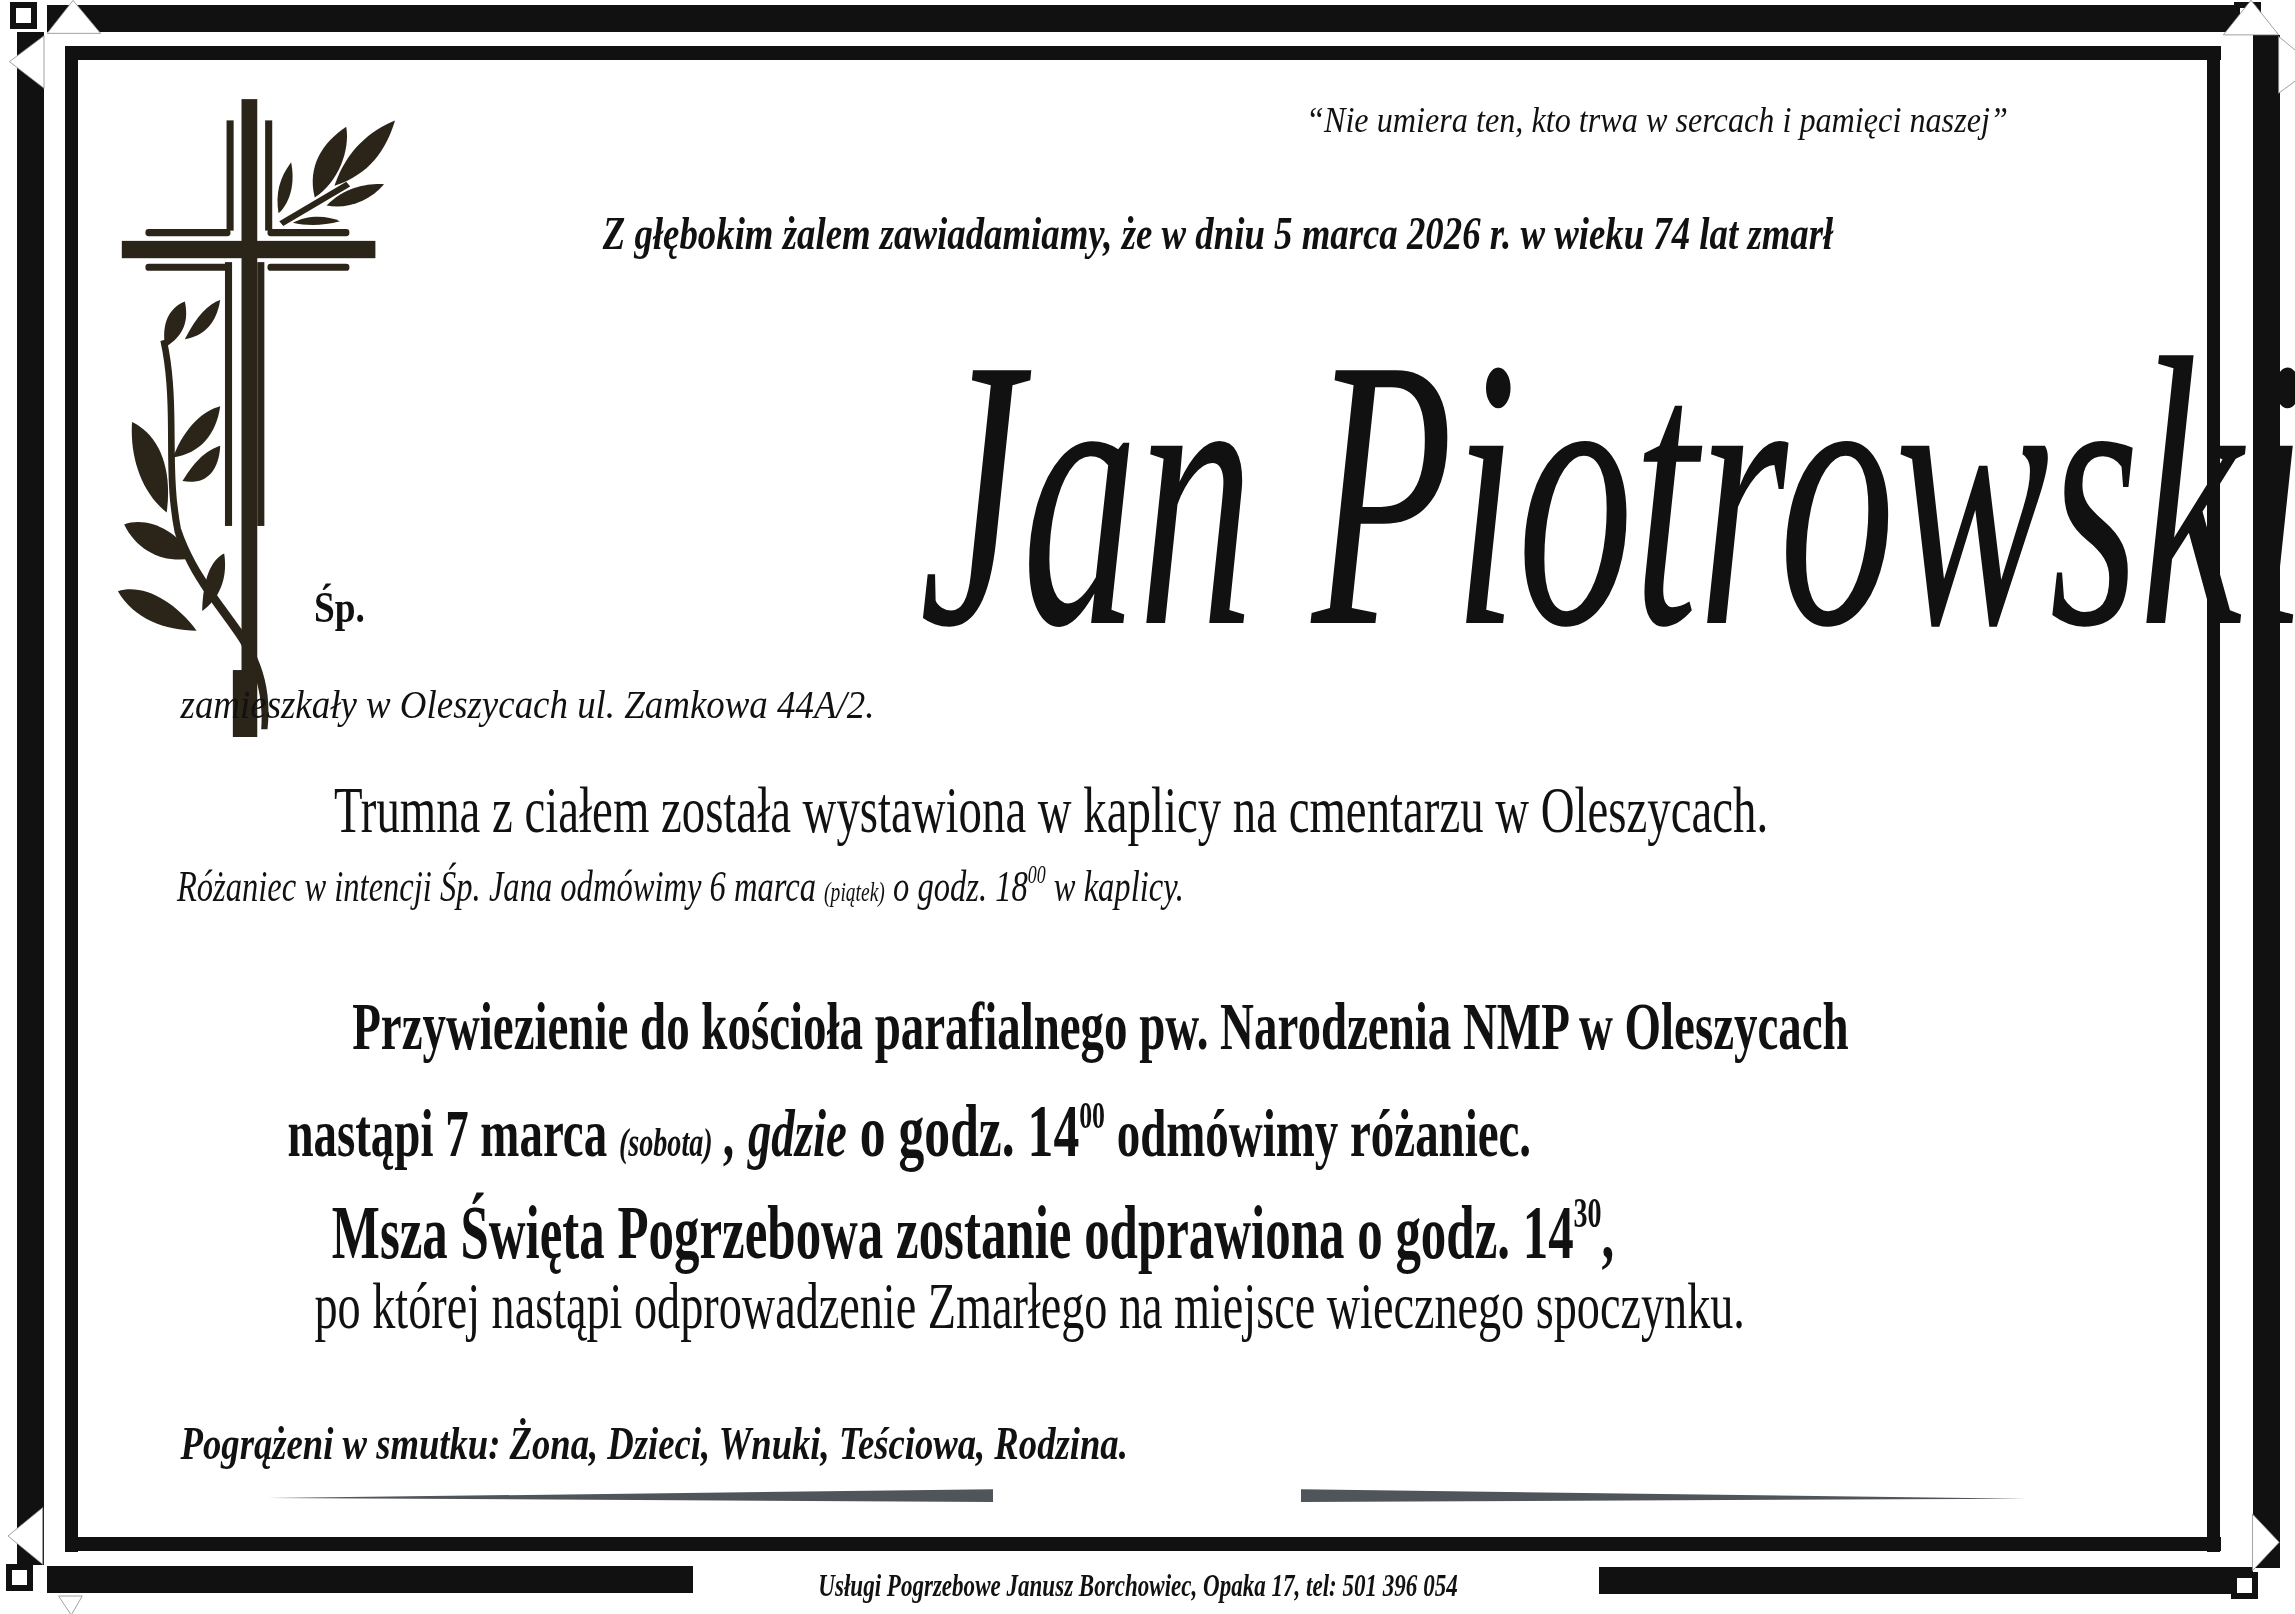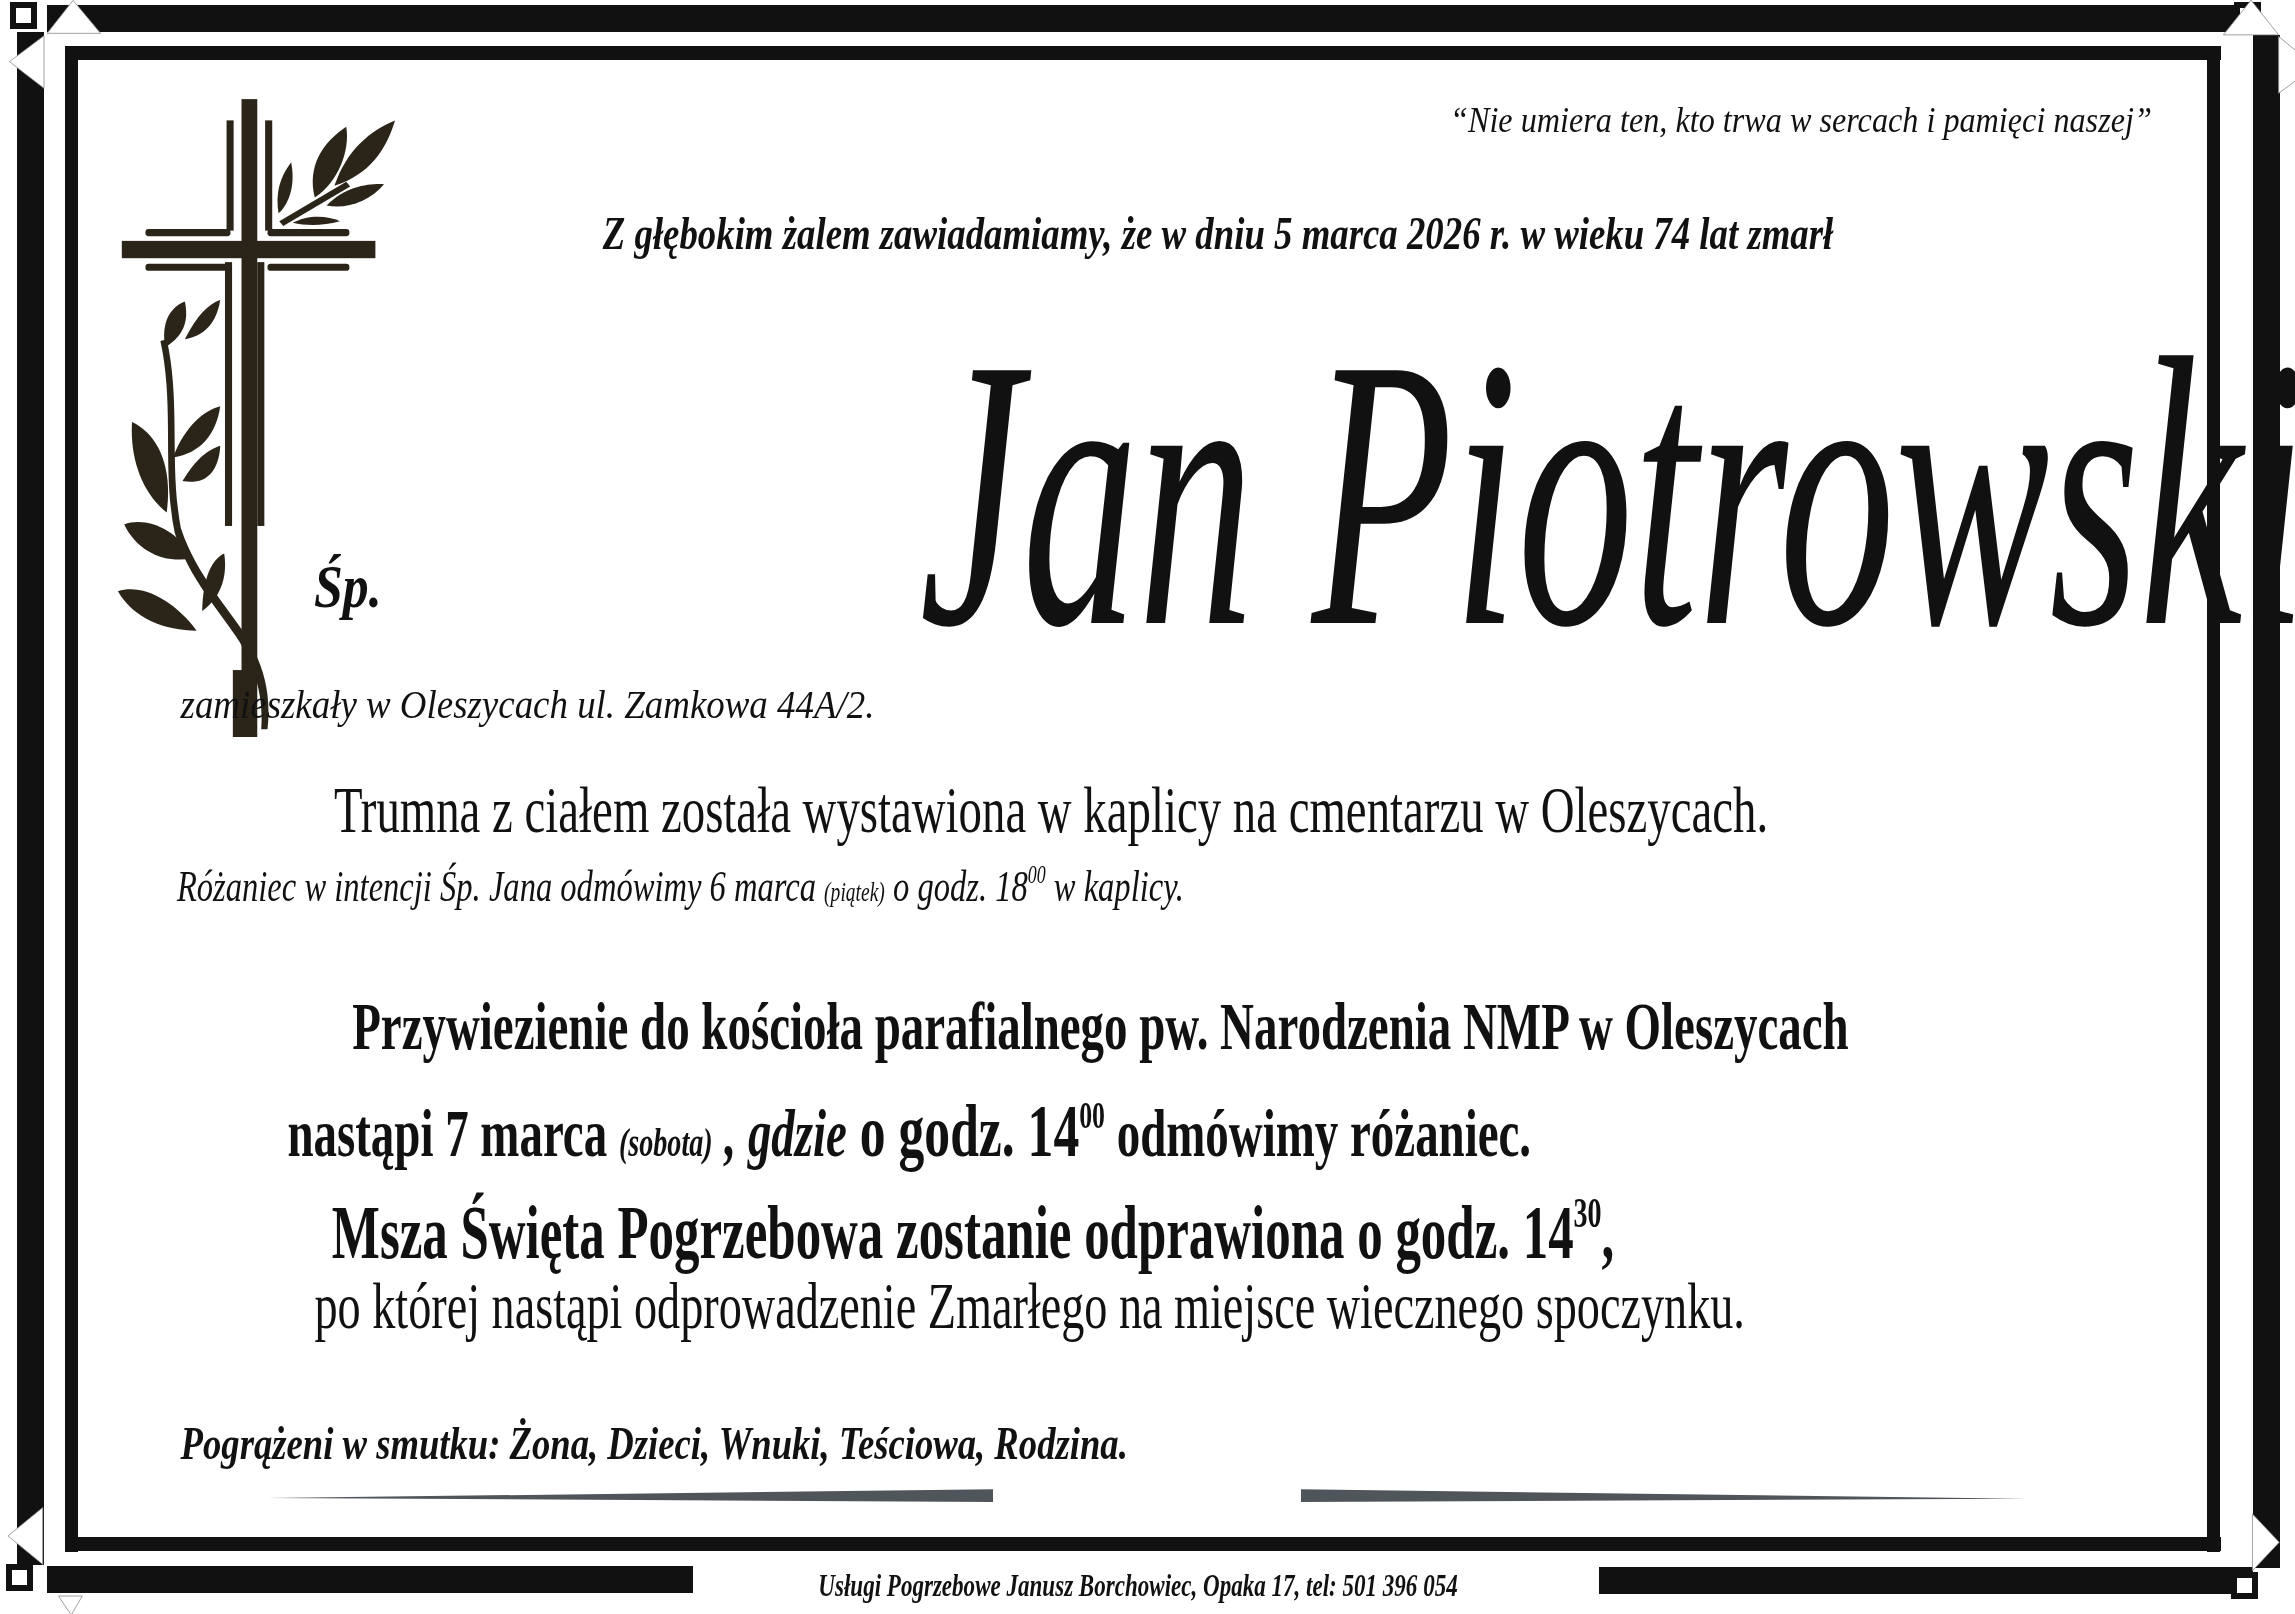--- a/index.html
+++ b/index.html
@@ -84,29 +84,29 @@
     <path d="M80,470 C95,430 120,410 140,405 C135,440 115,465 80,470 Z"></path>
     <path d="M18,555 C45,545 85,560 105,598 C70,605 35,590 18,555 Z"></path>
     <path d="M92,500 C110,470 125,460 140,455 C138,490 120,505 92,500 Z"></path>
     <path d="M10,640 C40,630 80,650 110,690 C70,690 30,675 10,640 Z"></path>
     <path d="M117,665 C118,625 128,600 145,592 C150,625 138,650 117,665 Z"></path>
 
     <rect x="156" y="740" width="19" height="85"></rect>
   </g>
 </svg>
 
-<div class="abs" style="left:1245px; top:101px; width:907px; text-align:right; font-style:italic; font-size:35px; white-space:nowrap;">
+<div class="abs" style="left:1245px; top:101px; width:907px; text-align:left; font-style:italic; font-size:35px; white-space:nowrap;">
   <span class="condensed" style="transform: scaleX(0.92); transform-origin: right center;">“Nie umiera ten, kto trwa w sercach i pamięci naszej”</span>
 </div>
 
 <div class="line" style="top:207px; left:449px; width:1695px; font-style:italic; font-weight:bold; font-size:46px;">
   <span class="condensed" style="transform: scaleX(0.80);">Z głębokim żalem zawiadamiamy, że w dniu 5 marca  2026 r. w wieku 74 lat zmarł</span>
 </div>
 
-<div class="abs" style="left:314px; top:552px; font-style:italic; font-weight:bold; font-size:61px;">
+<div class="abs" style="left:314px; top:582px; font-weight:bold; font-size:44px;">
   <span class="condensed" style="transform: scaleX(0.85); transform-origin:left center;">Śp.</span>
 </div>
 <div class="abs" style="left:457px; top:300px; width:1687px; text-align:right; font-style:italic; font-size:386px; line-height:386px; white-space:nowrap;">
   <span class="condensed" style="transform: scaleX(0.60);">Jan Piotrowski</span>
 </div>
 
 <div class="line" style="top:680px; left:0; font-style:italic; font-size:41px;">
   <span class="condensed" style="transform: scaleX(0.90); margin-left:142px;">zamieszkały w Oleszycach ul. Zamkowa 44A/2.</span>
 </div>
 

